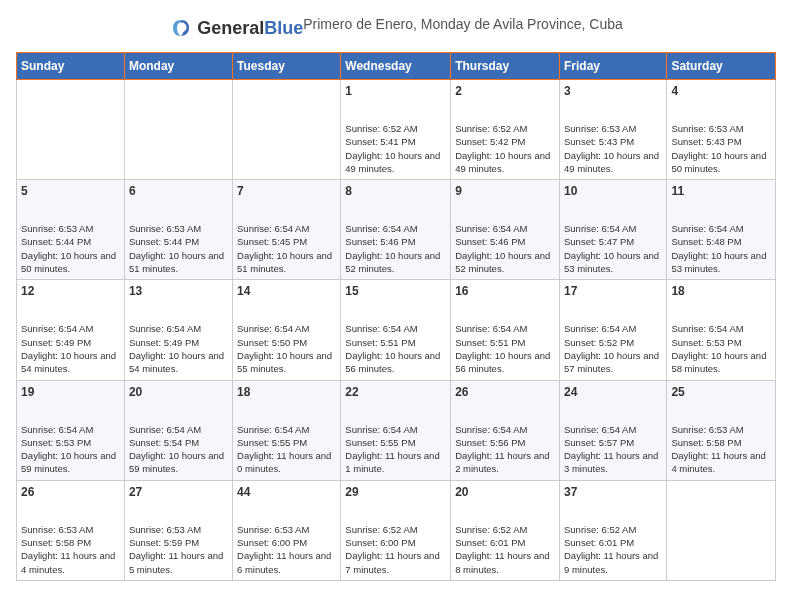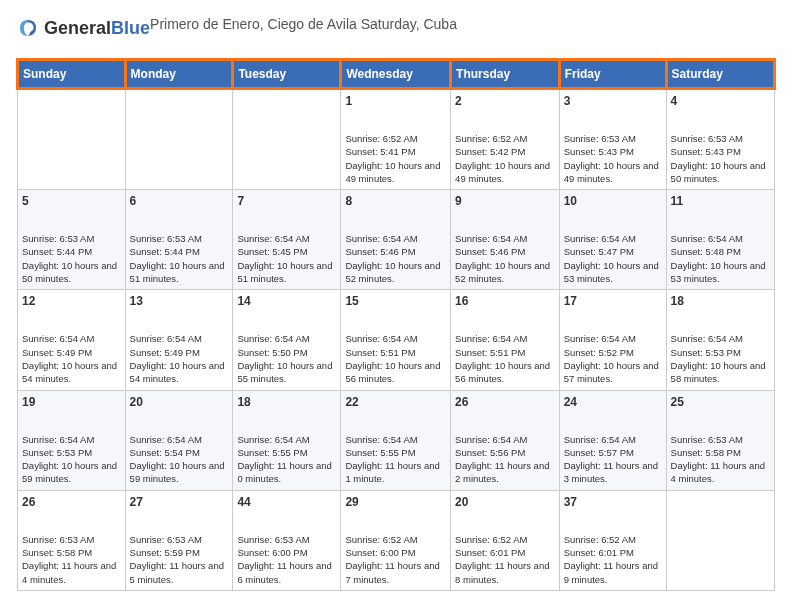--- a/index.html
+++ b/index.html
@@ -6,22 +6,22 @@
     body {
       font-family: Arial, sans-serif;
       background: #fff;
       width: 792px;
       min-height: 612px;
       padding: 16px;
     }
     .header {
       display: flex;
       align-items: flex-start;
-      justify-content: flex-start;
-      margin-bottom: 18px;
+      justify-content: center;
+      margin-bottom: 12px;
     }
     .logo {
       display: flex;
       align-items: center;
       gap: 4px;
     }
     .logo-text-general {
       font-size: 18px;
       font-weight: bold;
       color: #333;
@@ -52,21 +52,21 @@
       border-collapse: collapse;
       margin-top: 8px;
     }
     thead tr th {
       background-color: #3a6db5;
       color: #fff;
       font-size: 12px;
       font-weight: bold;
       padding: 6px 4px;
       text-align: left;
-      border: 3px solid #f97316;
+      border: 1px solid #f97316;
     }
     tbody tr td {
       border: 1px solid #ccc;
       vertical-align: top;
       padding: 4px;
       width: 113px;
       min-height: 80px;
       font-size: 10px;
       color: #333;
     }
@@ -100,21 +100,21 @@
     <svg class="logo-icon" viewBox="0 0 30 30" xmlns="http://www.w3.org/2000/svg">
       <path d="M15 5 Q25 5 25 15 Q25 22 18 24 L18 20 Q22 18 22 15 Q22 8 15 8 Z" fill="#3a6db5"></path>
       <path d="M15 5 Q5 5 5 15 Q5 25 15 25 Q10 22 10 15 Q10 8 15 8 Z" fill="#5a9fd4"></path>
       <path d="M15 25 Q20 25 22 22 L18 20 Q17 23 15 25 Z" fill="#3a6db5"></path>
     </svg>
     <div>
       <span class="logo-text-general">General</span><span class="logo-text-blue">Blue</span>
     </div>
   </div>
   <div class="title-section">
-    <div class="location-title">Primero de Enero, Ciego de Avila Saturday, Cuba</div>
+    <div class="location-title">Primero de Enero, Monday de Avila Province, Cuba</div>
   </div>
 </div>
 
 <table>
   <thead>
     <tr id="header-row">
         <th>Sunday</th>
         <th>Monday</th>
         <th>Tuesday</th>
         <th>Wednesday</th>

